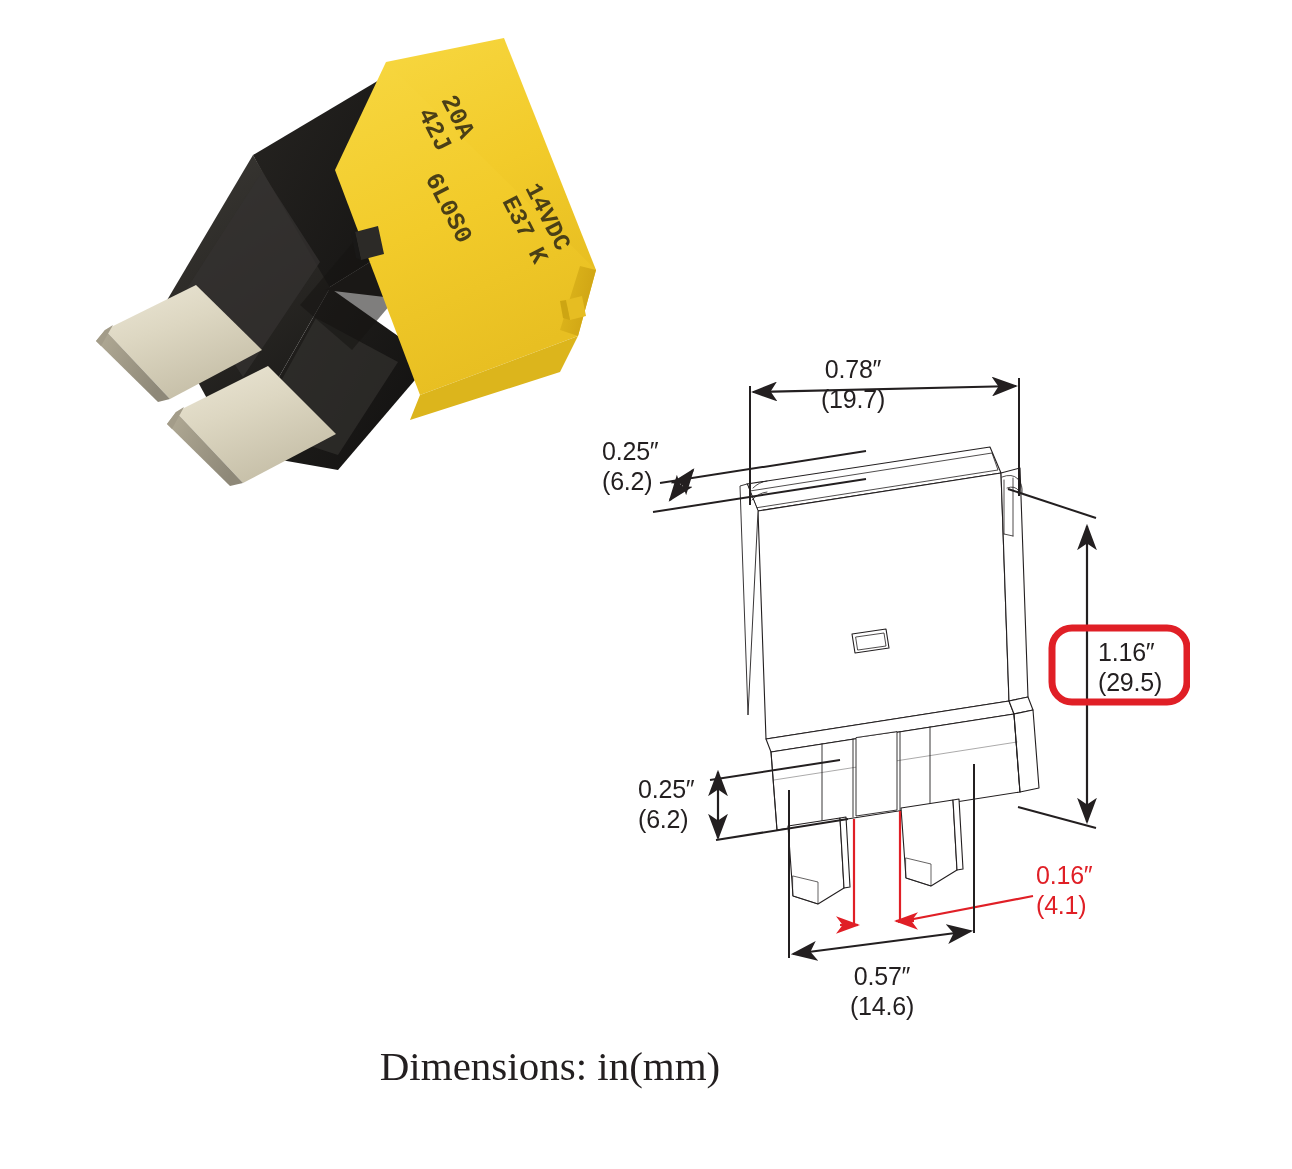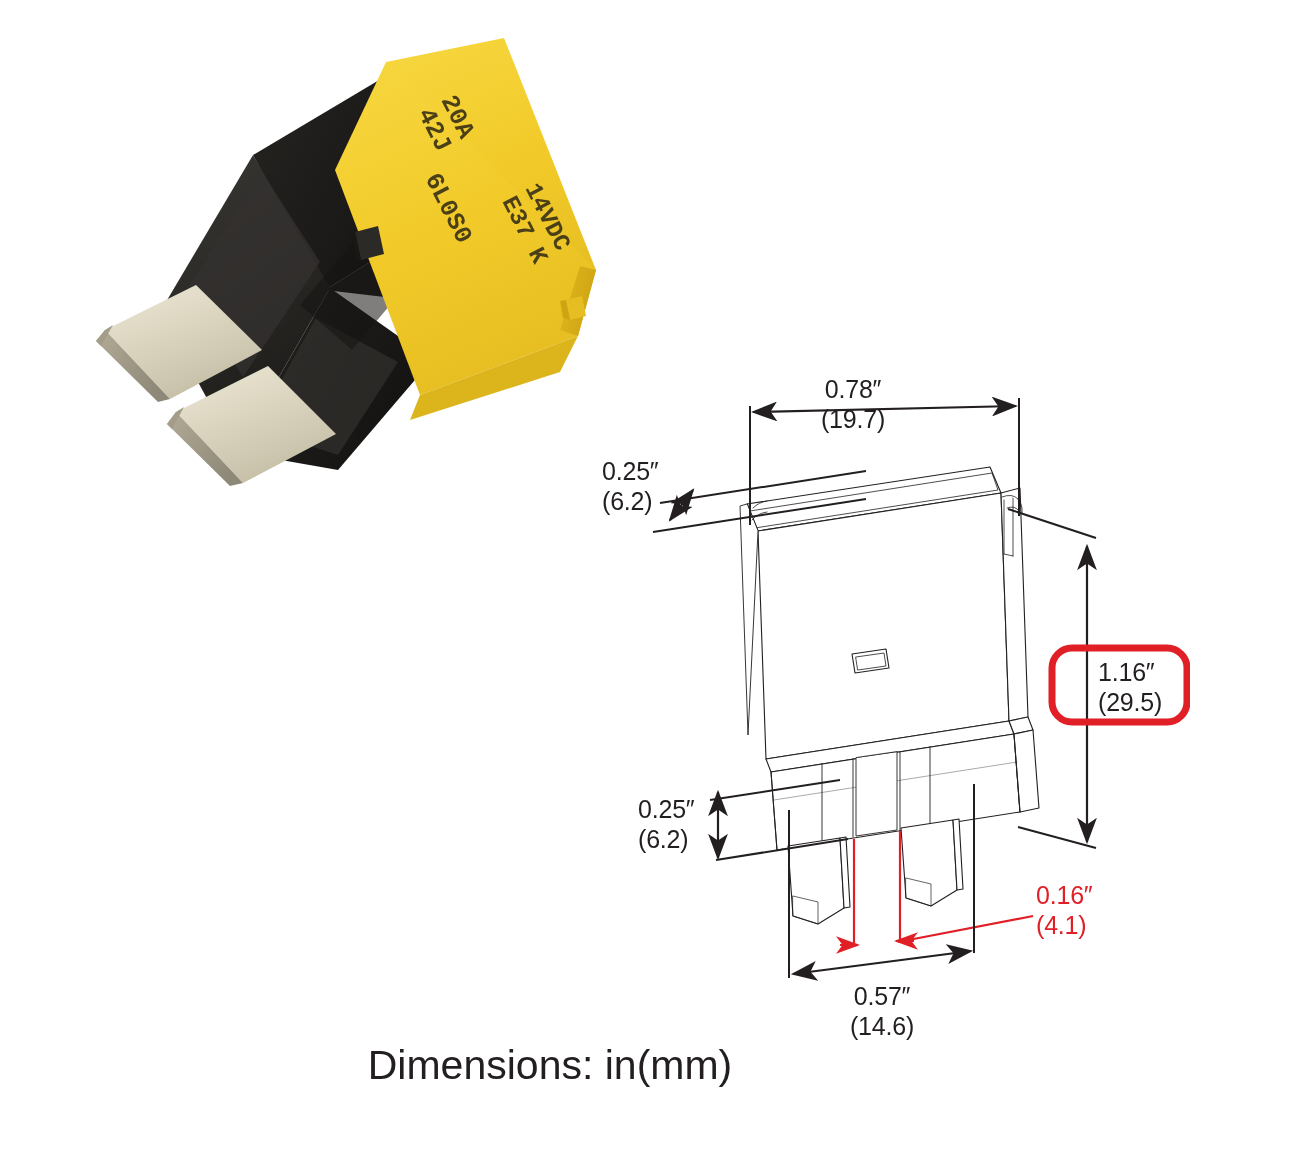--- a/index.html
+++ b/index.html
@@ -28,21 +28,21 @@
     top: 0;
     width: 630px;
     height: 560px;
   }
   #product-photo svg { display: block; }
 
   
   #tech-drawing {
     position: absolute;
     left: 590px;
-    top: 380px;
+    top: 360px;
     width: 600px;
     height: 680px;
   }
   #tech-drawing svg { display: block; }
 
   .dim-text {
     font-family: "Liberation Sans", sans-serif;
     font-size: 25px;
     fill: #231f20;
     letter-spacing: -0.2px;
@@ -51,21 +51,21 @@
 
   
   #caption {
     position: absolute;
     left: 0;
     top: 1042px;
     width: 1100px;
     text-align: center;
     font-size: 41px;
     color: #231f20;
-    font-family: Liberation Sans, sans-serif;
+    font-family: Liberation Serif, serif;
     letter-spacing: 0px;
     white-space: nowrap;
   }
 </style>
 </head>
 <body>
 
 <div class="page">
 
   <div id="product-photo">

